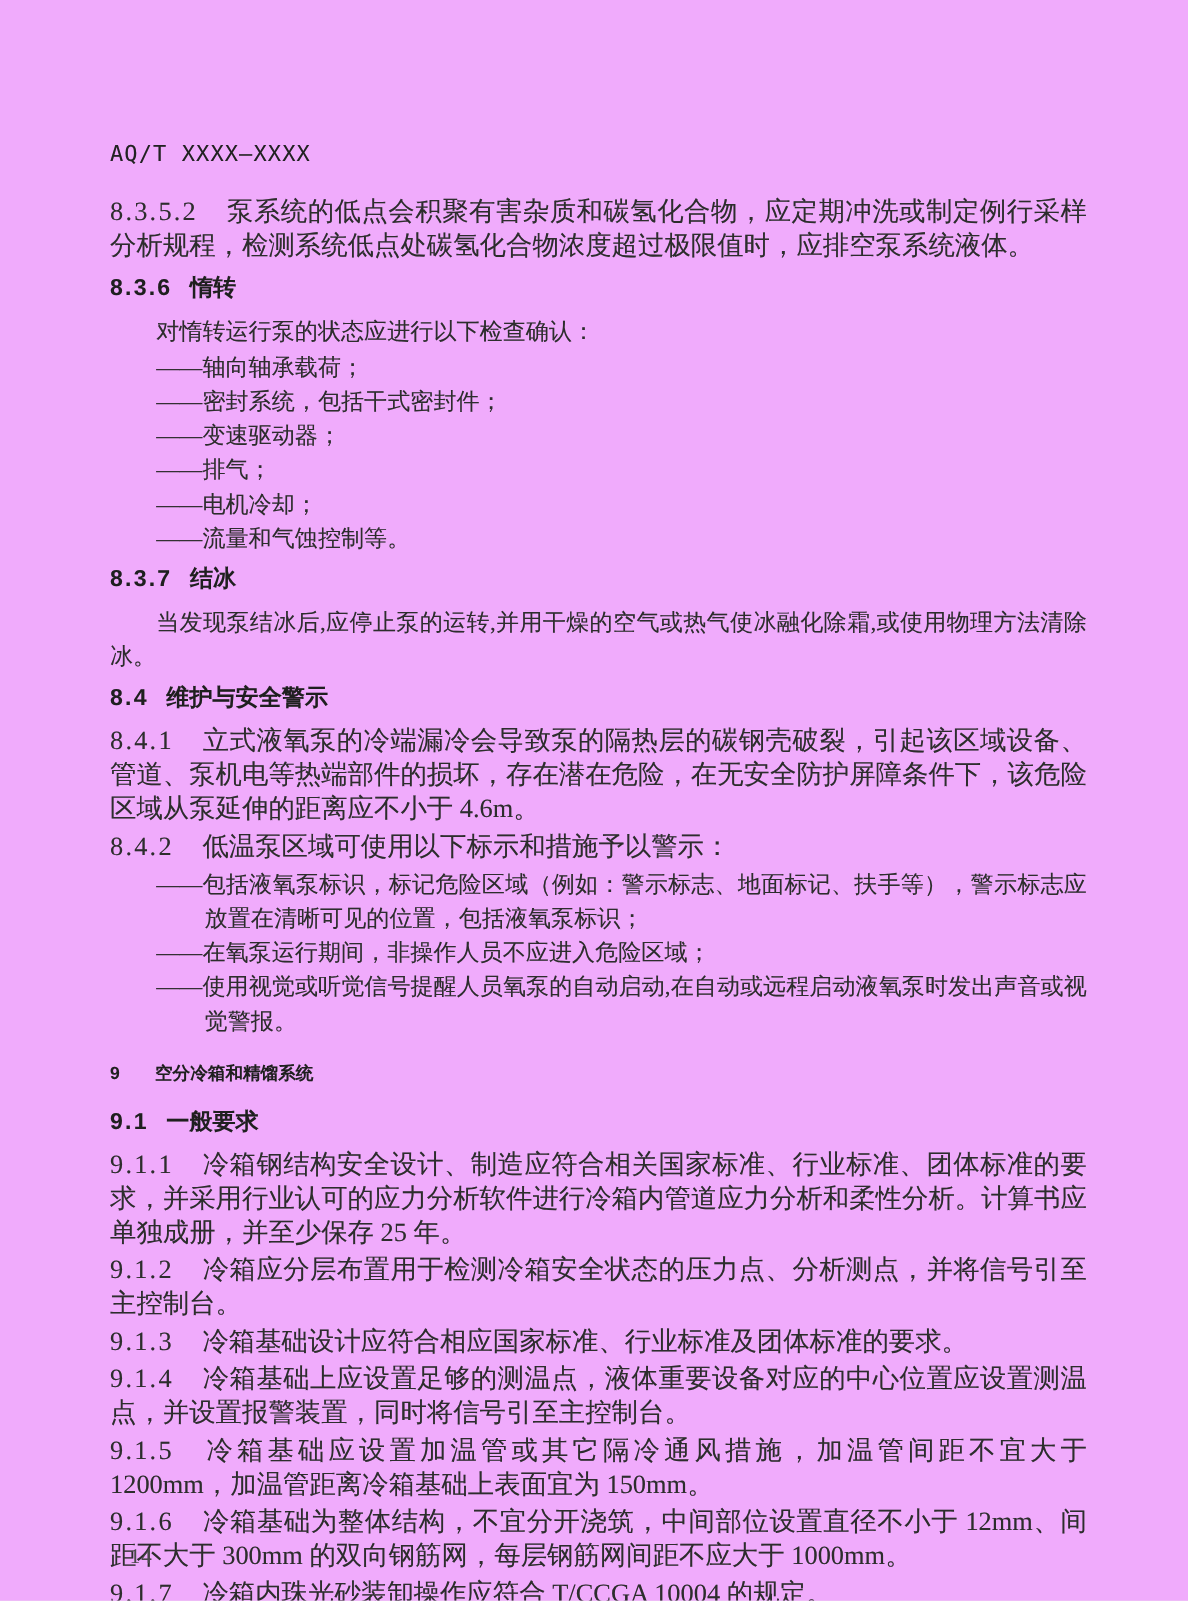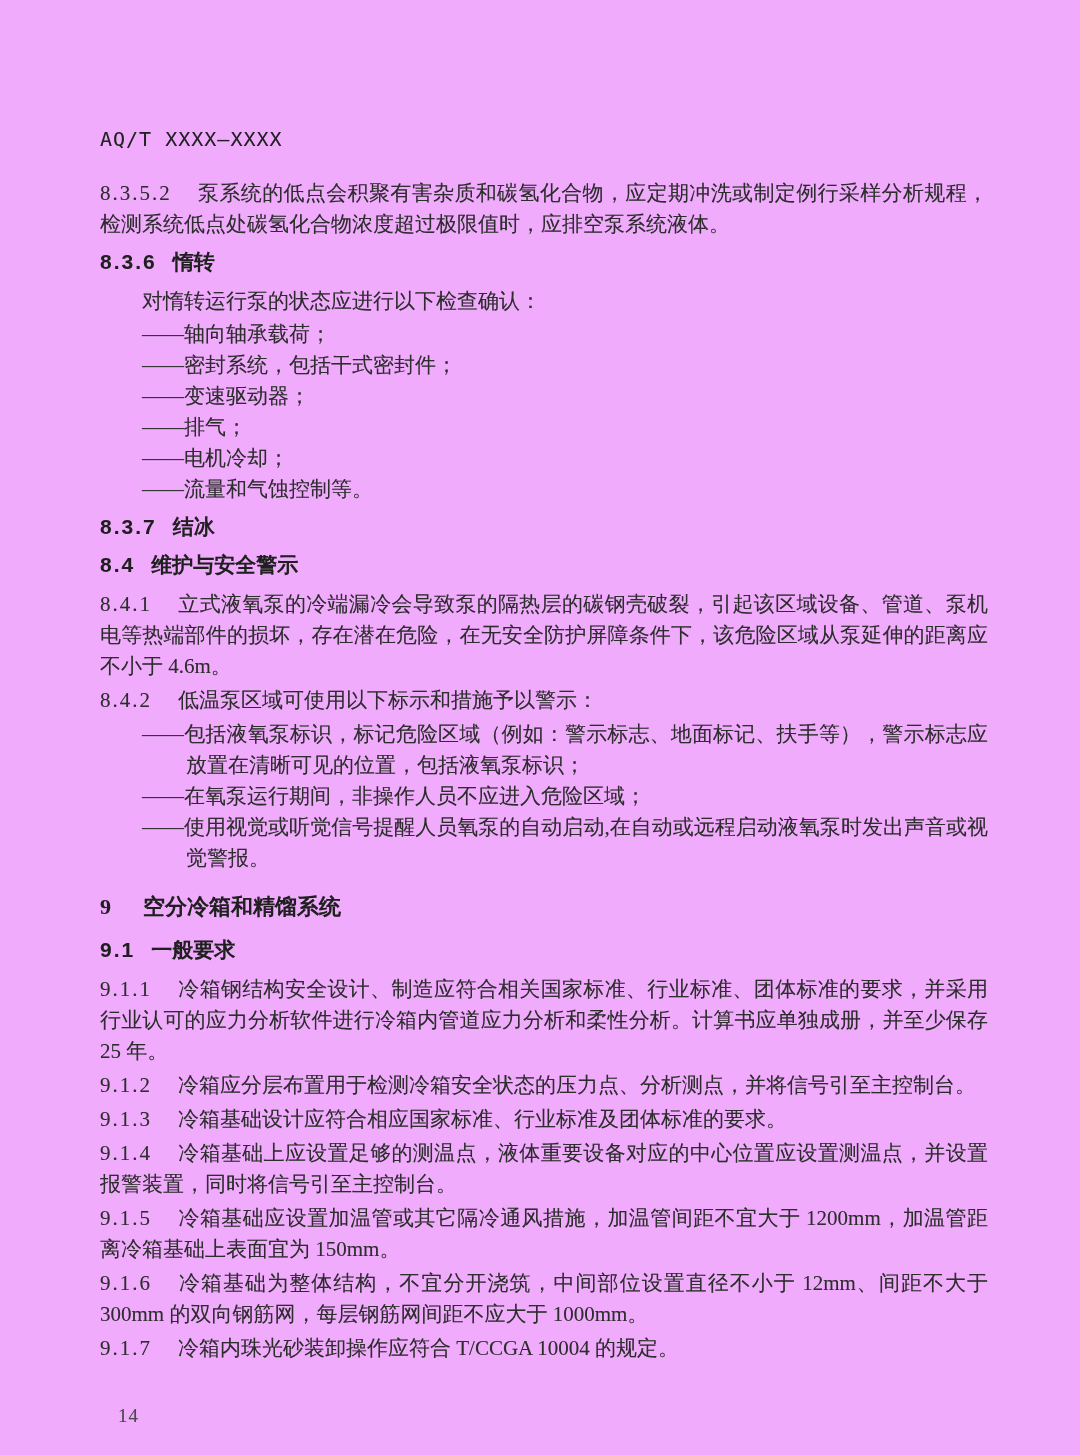--- a/index.html
+++ b/index.html
@@ -23,21 +23,21 @@
   }
   .doc-header {
     font-family: "DejaVu Sans Mono", "Liberation Mono", monospace;
     font-size: 20px;
     line-height: 22px;
     letter-spacing: 1px;
     color: #222;
     margin: 0 0 28px 0;
   }
   .clause {
-    font-size: 21px;
+    font-size: 24px;
     line-height: 31px;
     margin: 0 0 3px 0;
     text-align: justify;
   }
   .clause .num {
     letter-spacing: 2px;
     margin-right: 26px;
     white-space: nowrap;
   }
   .heading {
@@ -47,23 +47,23 @@
     line-height: 28px;
     color: #1f1f1f;
     margin: 8px 0 10px 0;
   }
   .heading .num {
     letter-spacing: 2px;
     margin-right: 16px;
     white-space: nowrap;
   }
   .chapter-heading {
-    font-family: Liberation Serif, serif;
+    font-family: Liberation Sans, sans-serif;
     font-weight: bold;
-    font-size: 22px;
+    font-size: 16px;
     line-height: 30px;
     color: #1f1f1f;
     margin: 18px 0 14px 0;
   }
   .chapter-heading .num {
     letter-spacing: 2px;
     margin-right: 30px;
     white-space: nowrap;
   }
   .indent-para {
@@ -110,20 +110,21 @@
       <div class="dash-item">——轴向轴承载荷；</div>
       <div class="dash-item">——密封系统，包括干式密封件；</div>
       <div class="dash-item">——变速驱动器；</div>
       <div class="dash-item">——排气；</div>
       <div class="dash-item">——电机冷却；</div>
       <div class="dash-item">——流量和气蚀控制等。</div>
     </div>
 
     <div class="heading"><span class="num">8.3.7</span><span>结冰</span></div>
 
+    <p class="indent-para">当发现泵结冰后,应停止泵的运转,并用干燥的空气或热气使冰融化除霜,或使用物理方法清除冰。</p>
 
     <div class="heading"><span class="num">8.4</span><span>维护与安全警示</span></div>
 
     <p class="clause"><span class="num">8.4.1</span><span>立式液氧泵的冷端漏冷会导致泵的隔热层的碳钢壳破裂，引起该区域设备、管道、泵机电等热端部件的损坏，存在潜在危险，在无安全防护屏障条件下，该危险区域从泵延伸的距离应不小于 4.6m。</span></p>
 
     <p class="clause"><span class="num">8.4.2</span><span>低温泵区域可使用以下标示和措施予以警示：</span></p>
 
     <div class="dash-list">
       <div class="dash-item">——包括液氧泵标识，标记危险区域（例如：警示标志、地面标记、扶手等），警示标志应放置在清晰可见的位置，包括液氧泵标识；</div>
       <div class="dash-item">——在氧泵运行期间，非操作人员不应进入危险区域；</div>

